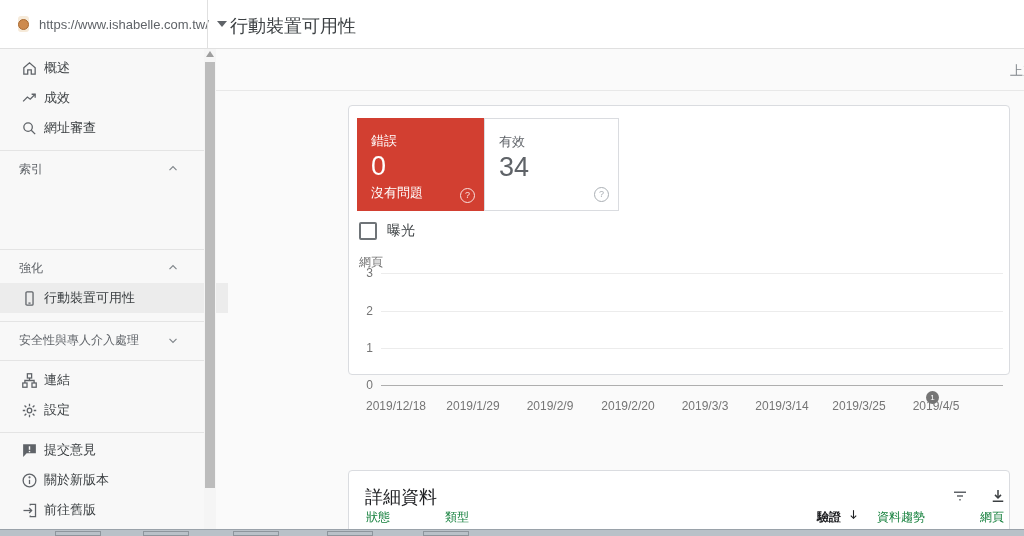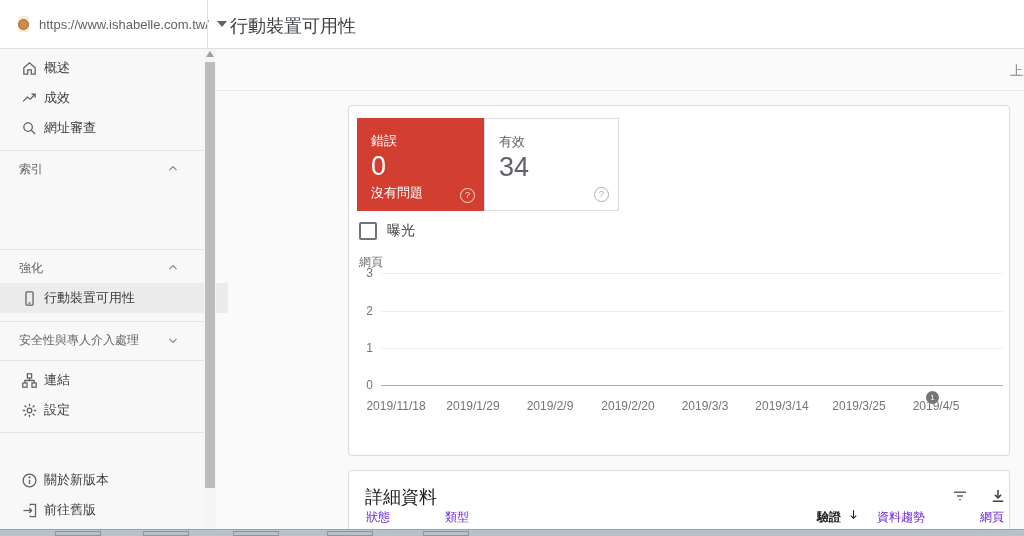--- a/index.html
+++ b/index.html
@@ -29,21 +29,21 @@
   
   .scroll-track { position:absolute; left:204px; top:49px; width:12px; height:487px; background:#f5f5f5; }
   .scroll-up { position:absolute; left:206px; top:51px; }
   .scroll-thumb { position:absolute; left:205px; top:62px; width:10px; height:426px; background:#bcbcbc; }
 
   
   .subheader { position:absolute; left:216px; top:49px; width:808px; height:41px; border-bottom:1px solid #e8e8e8; }
   .last-updated { position:absolute; left:1010px; top:62px; font-size:13px; color:#80868b; white-space:nowrap; }
 
   .card { position:absolute; background:#fff; border:1px solid #dadce0; border-radius:4px; box-sizing:border-box; }
-  .report-card { left:348px; top:105px; width:662px; height:351px; }
+  .report-card { left:348px; top:105px; width:662px; height:270px; }
   .details-card { left:348px; top:470px; width:662px; height:70px; border-radius:4px 4px 0 0; }
 
   
   .chip { position:absolute; box-sizing:border-box; cursor:pointer; }
   .chip-error { left:8px; top:12px; width:127px; height:93px; background:#d23f31; color:#fff; }
   .chip-valid { left:135px; top:12px; width:135px; height:93px; background:#fff; border:1px solid #dadce0; color:#5f6368; }
   .chip-title { position:absolute; left:14px; top:14px; font-size:13px; }
   .chip-count { position:absolute; left:14px; top:33px; font-size:27px; }
   .chip-sub { position:absolute; left:14px; top:66px; font-size:13px; }
   .help-circle { position:absolute; right:9px; bottom:8px; width:13px; height:13px; border:1px solid currentColor; border-radius:50%; font-size:9px; line-height:13px; text-align:center; opacity:.85; }
@@ -59,21 +59,21 @@
   .gridline.zero { background:#aeaeae; }
   .ytick { position:absolute; left:0px; width:24px; font-size:12px; color:#757575; text-align:right; }
   .xtick { position:absolute; top:293px; width:90px; font-size:12px; color:#757575; text-align:center; }
   .anno-dot { position:absolute; left:577px; top:285px; width:13px; height:13px; border-radius:50%; background:#757575; color:#fff; font-size:8px; line-height:13px; text-align:center; cursor:pointer; }
 
   
   .details-title { position:absolute; left:16px; top:14px; font-size:18px; color:#202124; }
   .d-icon { position:absolute; top:16px; width:20px; height:20px; cursor:pointer; }
   .filter-icon { left:602px; }
   .download-icon { left:640px; }
-  .col-h { position:absolute; top:38px; font-size:12px; color:#6d28d9; white-space:nowrap; }
+  .col-h { position:absolute; top:38px; font-size:12px; color:#15803d; white-space:nowrap; }
   .col-status { left:17px; }
   .col-type { left:96px;font-family:Liberation Mono, monospace; }
   .col-valid { left:430px; width:62px; text-align:right; color:#202124; font-weight:bold; }
   .sort-arr { position:absolute; left:498px; top:37px; }
   .col-trend { left:528px; }
   .col-pages { left:605px; width:50px; text-align:right; }
 
   
   .taskbar { position:absolute; left:0; top:529px; width:1024px; height:7px; background:#b9c1c8; border-top:1px solid #9aa2aa; z-index:20; }
   .tb-btn { position:absolute; top:1px; height:5px; width:46px; border:1px solid #8d959c; box-sizing:border-box; }
@@ -197,20 +197,30 @@
         <svg width="17" height="17" viewBox="0 0 24 24" fill="none" stroke="#5f6368" stroke-width="1.8">
             <circle cx="12" cy="12" r="3.2"></circle>
             <path d="M12 2.5 V6 M12 18 V21.5 M2.5 12 H6 M18 12 H21.5 M5 5 L7.5 7.5 M16.5 16.5 L19 19 M19 5 L16.5 7.5 M7.5 16.5 L5 19"></path>
           </svg>
       </span>
       <span class="nav-label">設定</span>
     </div>
 
     <div class="side-div" style="top:383px"></div>
 
+    <div class="nav-item" style="top:386px">
+      <span class="nav-icon">
+        <svg width="17" height="17" viewBox="0 0 24 24">
+            <path d="M3 3 H21 V16 H8 L3 21 Z" fill="#5f6368"></path>
+            <rect x="11" y="6" width="2" height="5" fill="#f8f8f8"></rect>
+            <rect x="11" y="12.5" width="2" height="2" fill="#f8f8f8"></rect>
+          </svg>
+      </span>
+      <span class="nav-label">提交意見</span>
+    </div>
 
     <div class="nav-item" style="top:416px">
       <span class="nav-icon">
         <svg width="17" height="17" viewBox="0 0 24 24" fill="none" stroke="#5f6368" stroke-width="1.8">
             <circle cx="12" cy="12" r="9"></circle>
             <path d="M12 11 V17"></path>
             <circle cx="12" cy="7.5" r="0.6" fill="#5f6368"></circle>
           </svg>
       </span>
       <span class="nav-label">關於新版本</span>
@@ -266,21 +276,21 @@
     <div class="gridline" style="top:242px"></div>
     <div class="gridline zero" style="top:279px"></div>
 
     <span class="ytick" style="top:160px">3</span>
     <span class="ytick" style="top:198px">2</span>
     <span class="ytick" style="top:235px">1</span>
     <span class="ytick" style="top:272px">0</span>
 
     <div class="anno-dot">1</div>
 
-    <span class="xtick" style="left:2px">2019/11/18</span>
+    <span class="xtick" style="left:2px">2019/12/18</span>
     <span class="xtick" style="left:79px">2019/1/29</span>
     <span class="xtick" style="left:156px">2019/2/9</span>
     <span class="xtick" style="left:234px">2019/2/20</span>
     <span class="xtick" style="left:311px">2019/3/3</span>
     <span class="xtick" style="left:388px">2019/3/14</span>
     <span class="xtick" style="left:465px">2019/3/25</span>
     <span class="xtick" style="left:542px">2019/4/5</span>
   </div>
 
   <div class="card details-card">

